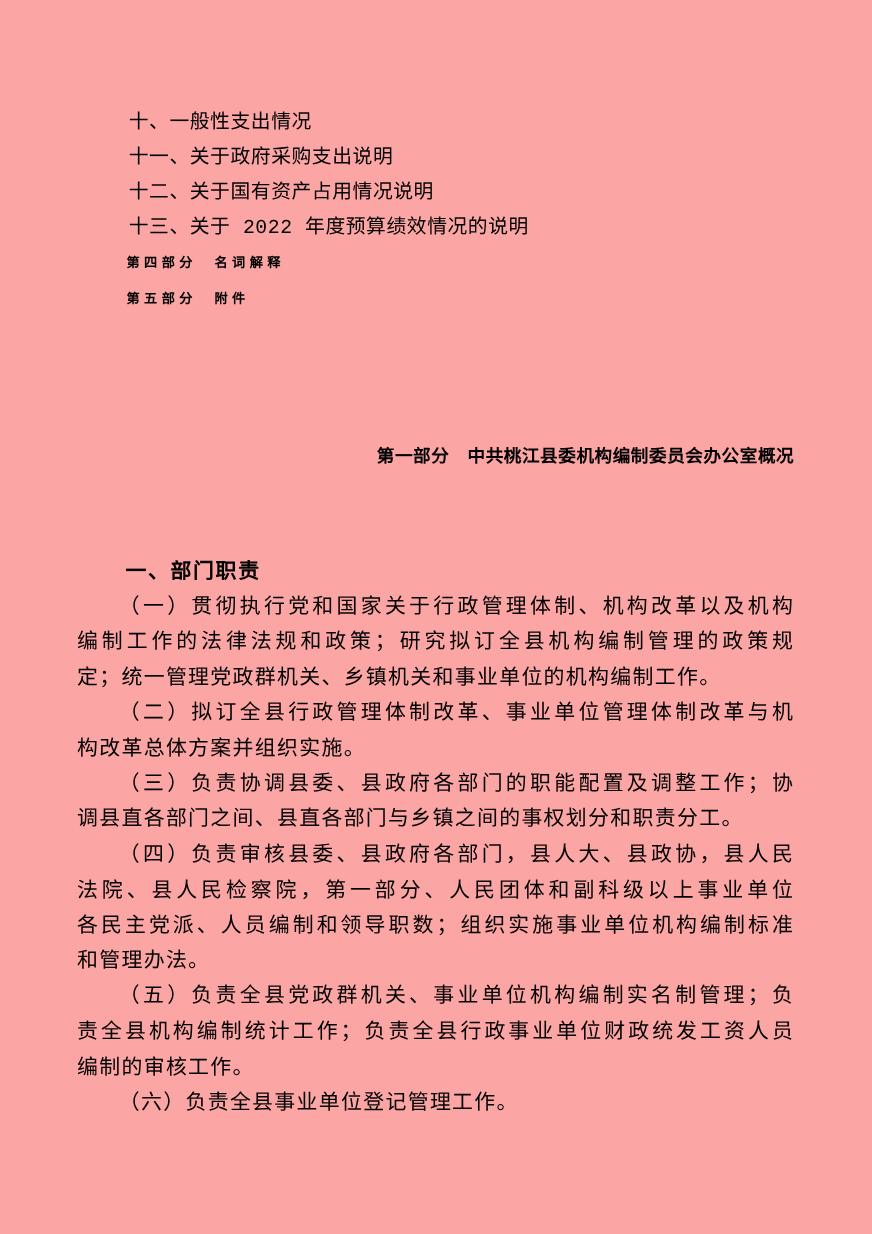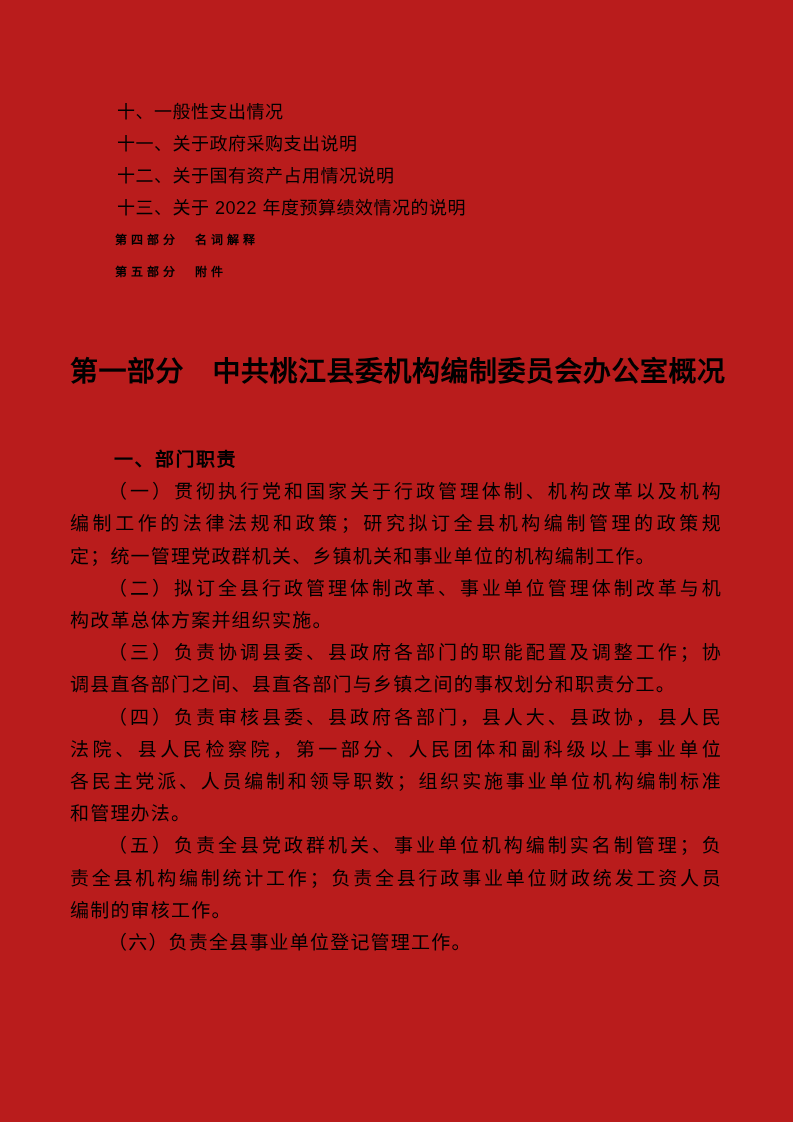--- a/index.html
+++ b/index.html
@@ -4,23 +4,23 @@
 <style>
   html, body {
     margin: 0;
     padding: 0;
     background: #ffffff;
   }
   .page {
     position: relative;
     width: 793px;
     height: 1122px;
-    background: #b91c1c;
+    background: #fca5a5;
     color: #000000;
-    font-family: Liberation Sans, sans-serif;
+    font-family: Liberation Mono, monospace;
     overflow: hidden;
   }
   .content {
     position: absolute;
     left: 70px;
     top: 0;
     width: 652px;
   }
   
   .toc {
@@ -34,31 +34,31 @@
     white-space: nowrap;
   }
   .toc-item.bold {
     font-weight: 700;
     font-size: 12px;
     letter-spacing: 4px;
     padding-left: 45px;
   }
   
   .part-title {
-    margin-top: 64px;
-    font-size: 28px;
+    margin-top: 108px;
+    font-size: 16px;
     font-weight: 700;
     line-height: 40px;
-    text-align: left;
+    text-align: right;
     letter-spacing: 0.5px;
     white-space: nowrap;
   }
   
   .section-heading {
-    margin-top: 52px;
+    margin-top: 68px;
     font-size: 19px;
     font-weight: 700;
     line-height: 32.2px;
     letter-spacing: 1.5px;
     padding-left: 44px;
   }
   
   .para {
     margin: 0;
   }

